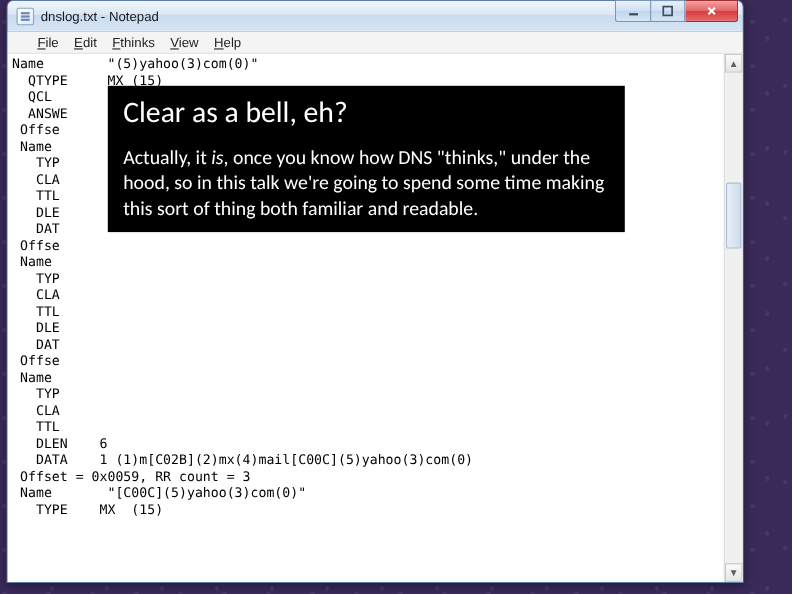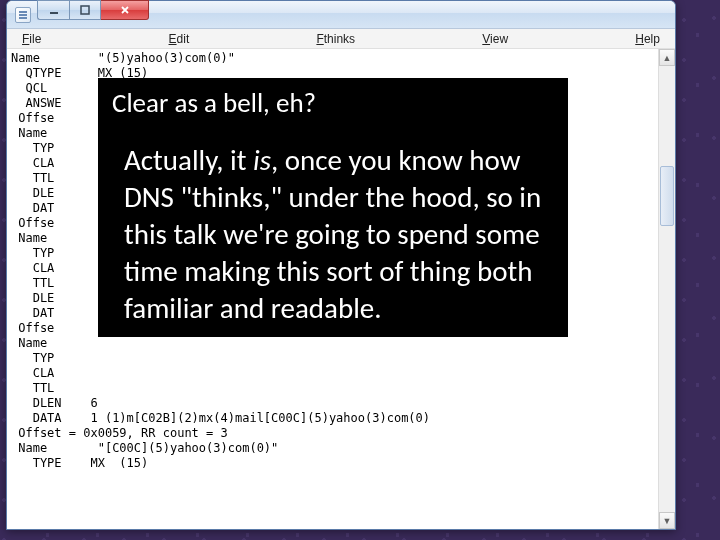--- a/index.html
+++ b/index.html
@@ -85,22 +85,21 @@
     margin-right:4px;
   }
   .win-btn svg { width:12px; height:12px; }
   .menubar {
     height: 20px;
     background: #f4f4f4;
     border-bottom: 1px solid #e0e0e0;
     display:flex;
     align-items:center;
     font-size:12px;
-    padding: 0 8px;
-    justify-content: space-between;
+    padding: 0 20px;
   }
   .menu-item {
     padding: 1px 7px;
     color:#222;
   }
   .menu-item .ul { text-decoration: underline; }
   .content-wrap {
     flex:1;
     display:flex;
     overflow:hidden;
@@ -148,35 +147,35 @@
     top: 78px;
     width: 470px;
     background: #000;
     color:#fff;
     font-family: Calibri, "Segoe UI", sans-serif;
     padding: 8px 14px 10px 14px;
   }
   .overlay .line1 {
     font-size: 27px;
     line-height: 1.25;
-    margin-bottom: 22px;
+    margin-bottom: 12px;
   }
   .overlay .body {
-    font-size: 29px;
+    font-size: 18px;
     line-height: 1.28;
-    margin-left: 12px;
   }
   .overlay em { font-style: italic; }
 </style>
 </head>
 <body>
 
 <div class="window">
   <div class="titlebar">
     <div class="title-icon"></div>
+    <div class="title-text">dnslog.txt - Notepad</div>
     <div class="win-controls">
       <div class="win-btn min">
         <svg viewBox="0 0 12 12">
             <rect x="2" y="8" width="8" height="2" fill="currentColor"></rect>
           </svg>
       </div>
       <div class="win-btn max">
         <svg viewBox="0 0 12 12">
             <rect x="2" y="2" width="8" height="8" fill="none" stroke="currentColor" stroke-width="1.5"></rect>
           </svg>

